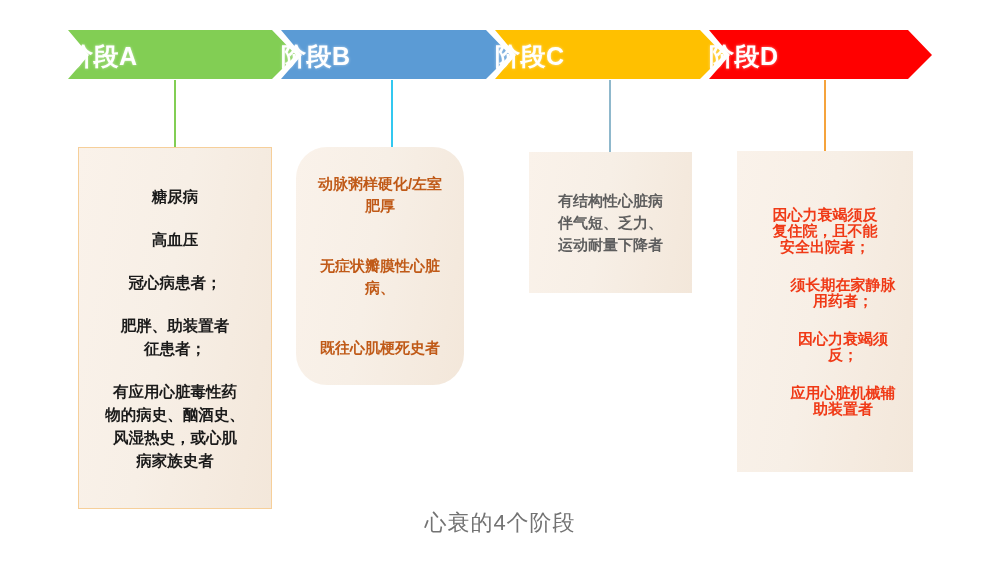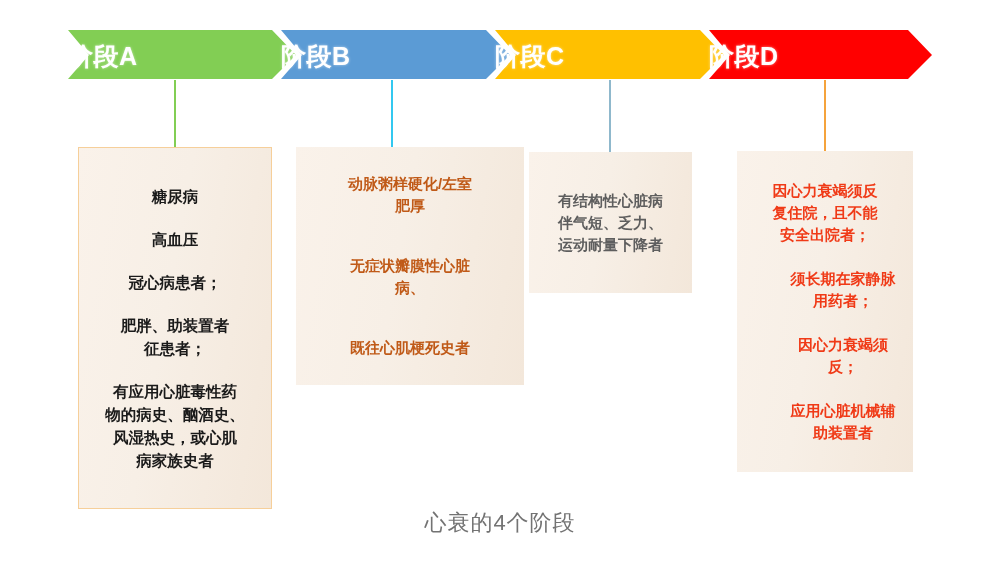--- a/index.html
+++ b/index.html
@@ -82,21 +82,21 @@
   #box-a .box-line + .box-line { margin-top: 20px; }
 
   
   #box-b .box-line { font-size: 15px; line-height: 22px; color: #c05a18; }
   #box-b .box-line + .box-line { margin-top: 38px; }
 
   
   #box-c .box-line { font-size: 15px; line-height: 22px; color: #5e5e5e; }
 
   
-  #box-d .box-line { font-size: 15px; line-height: 22px; color: #f03a17; }
+  #box-d .box-line { font-size: 15px; line-height: 16px; color: #f03a17; }
   #box-d .box-line + .box-line { margin-top: 22px; margin-left: 36px; }
 
   
   #caption {
     position: absolute;
     left: 0;
     top: 508px;
     width: 1000px;
     text-align: center;
     font-size: 22px;
@@ -137,21 +137,21 @@
     <div class="box-line">高血压</div>
     <div class="box-line">冠心病患者；</div>
     <div class="box-line">肥胖、助装置者
 征患者；</div>
     <div class="box-line">有应用心脏毒性药
 物的病史、酗酒史、
 风湿热史，或心肌
 病家族史者</div>
   </div>
 
-  <div class="content-box" id="box-b" style="left:296px; top:147px; width:228px; height:238px;">
+  <div class="content-box" id="box-b" style="left:296px; top:147px; width:168px; height:238px;border-radius:31px;">
     <div class="box-line">动脉粥样硬化/左室
 肥厚</div>
     <div class="box-line">无症状瓣膜性心脏
 病、</div>
     <div class="box-line">既往心肌梗死史者</div>
   </div>
 
   <div class="content-box" id="box-c" style="left:529px; top:152px; width:163px; height:141px;">
     <div class="box-line">有结构性心脏病
 伴气短、乏力、

